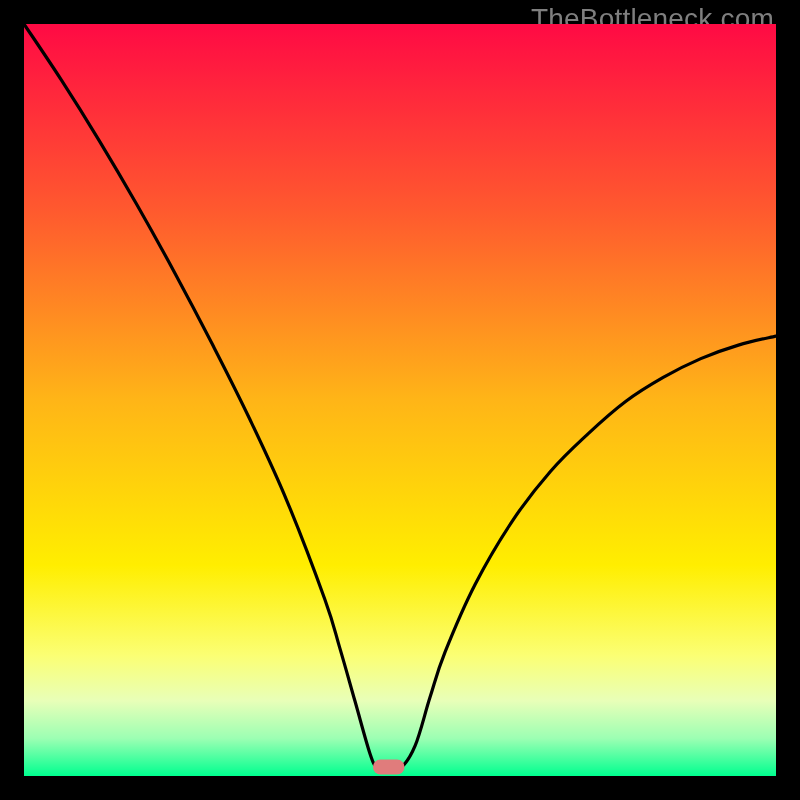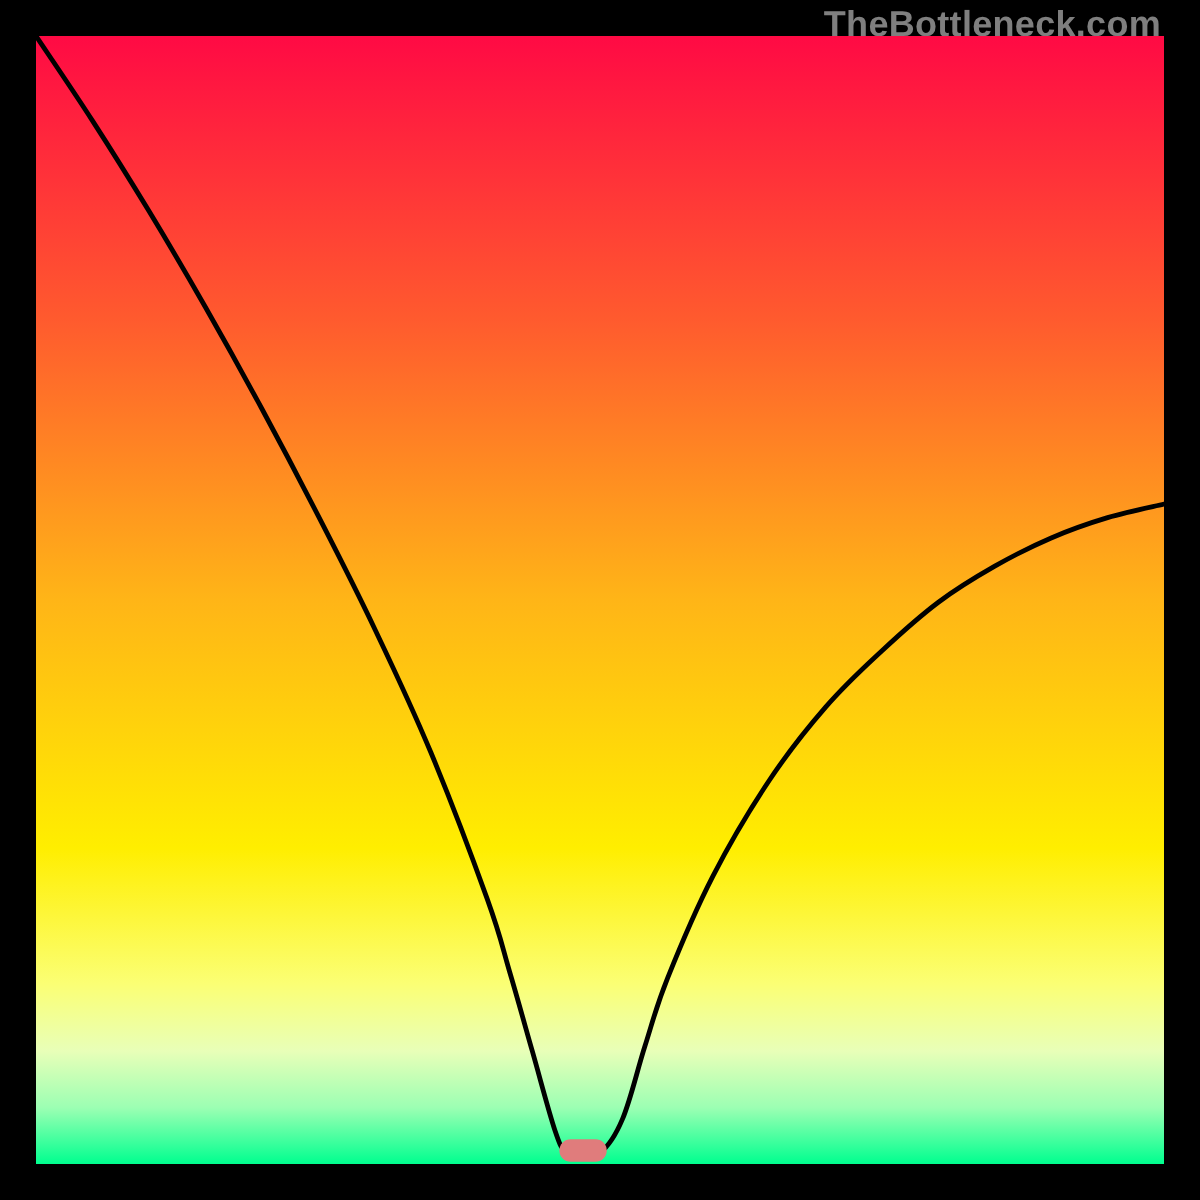--- a/index.html
+++ b/index.html
@@ -29,22 +29,22 @@
   .plot svg {
     display: block;
     width: 752px;
     height: 752px;
   }
   .watermark {
     position: absolute;
     top: 3px;
     right: 26px;
     font-family: Arial, Helvetica, sans-serif;
-    font-size: 24px;
-    font-weight: 700;
+    font-size: 28px;
+    font-weight: 400;
     color: #7f7f7f;
     letter-spacing: 0.2px;
     user-select: none;
     text-align: center;
   }
 </style>
 </head>
 <body>
 
 <div class="frame">

